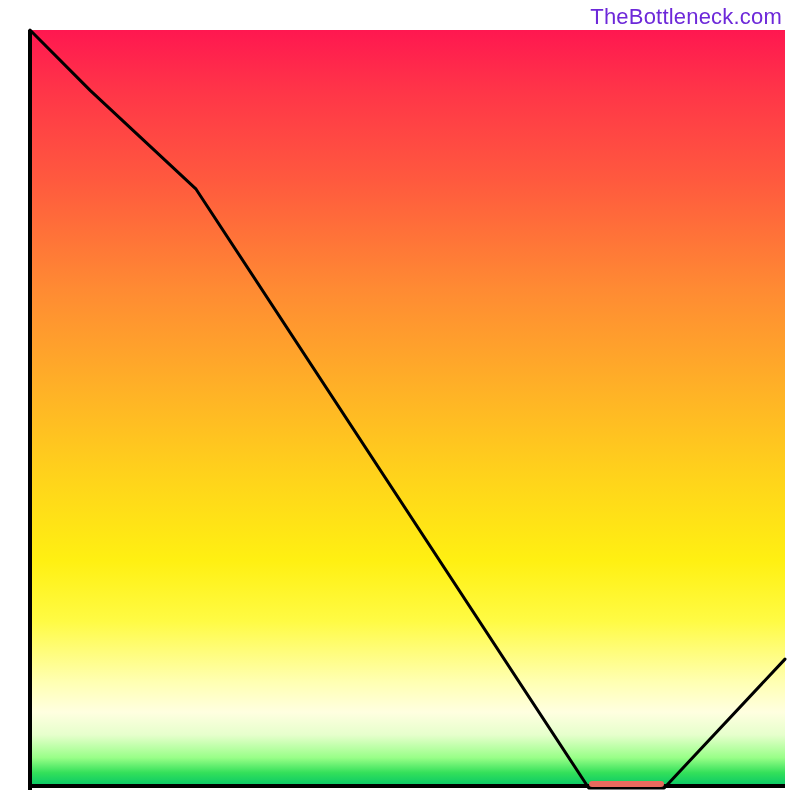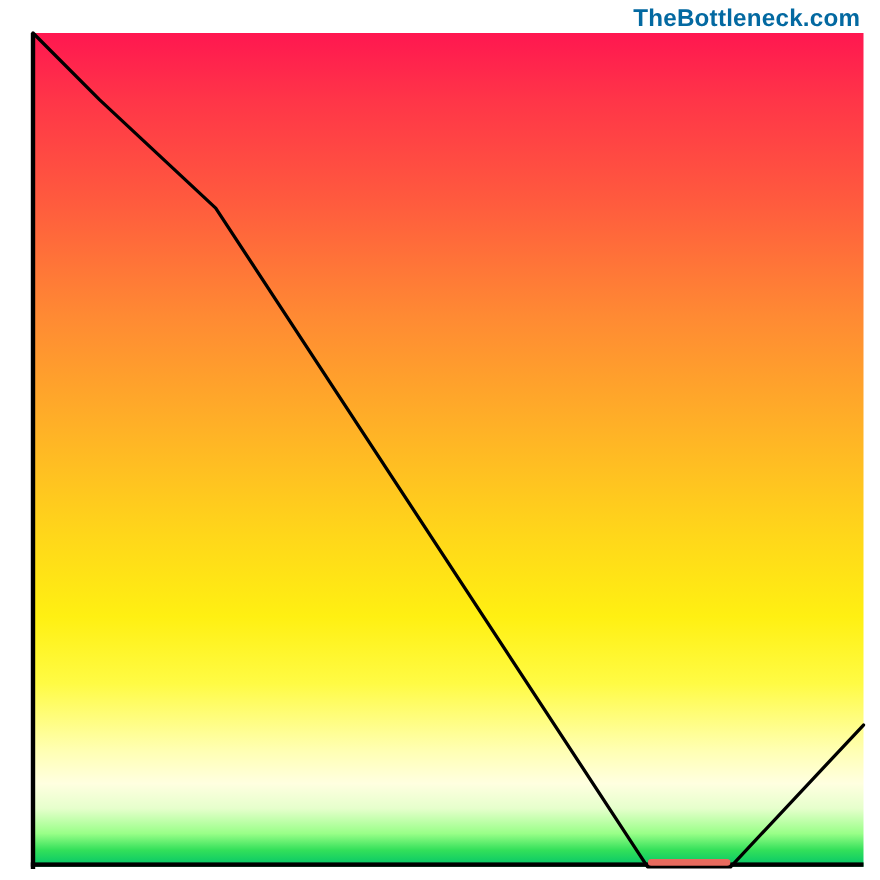--- a/index.html
+++ b/index.html
@@ -9,22 +9,22 @@
     background: #ffffff;
     font-family: Arial, Helvetica, sans-serif;
     position: relative;
     overflow: hidden;
   }
   .watermark {
     position: absolute;
     top: 4px;
     right: 18px;
     font-size: 22px;
-    color: #0369a1;
-    font-weight: 700;
+    color: #6d28d9;
+    font-weight: 400;
     letter-spacing: 0.2px;
   }
   .plot-wrap {
     position: absolute;
     left: 30px;
     top: 30px;
     width: 755px;
     height: 758px;
     background: linear-gradient(to bottom,
       #ff1750 0%,

